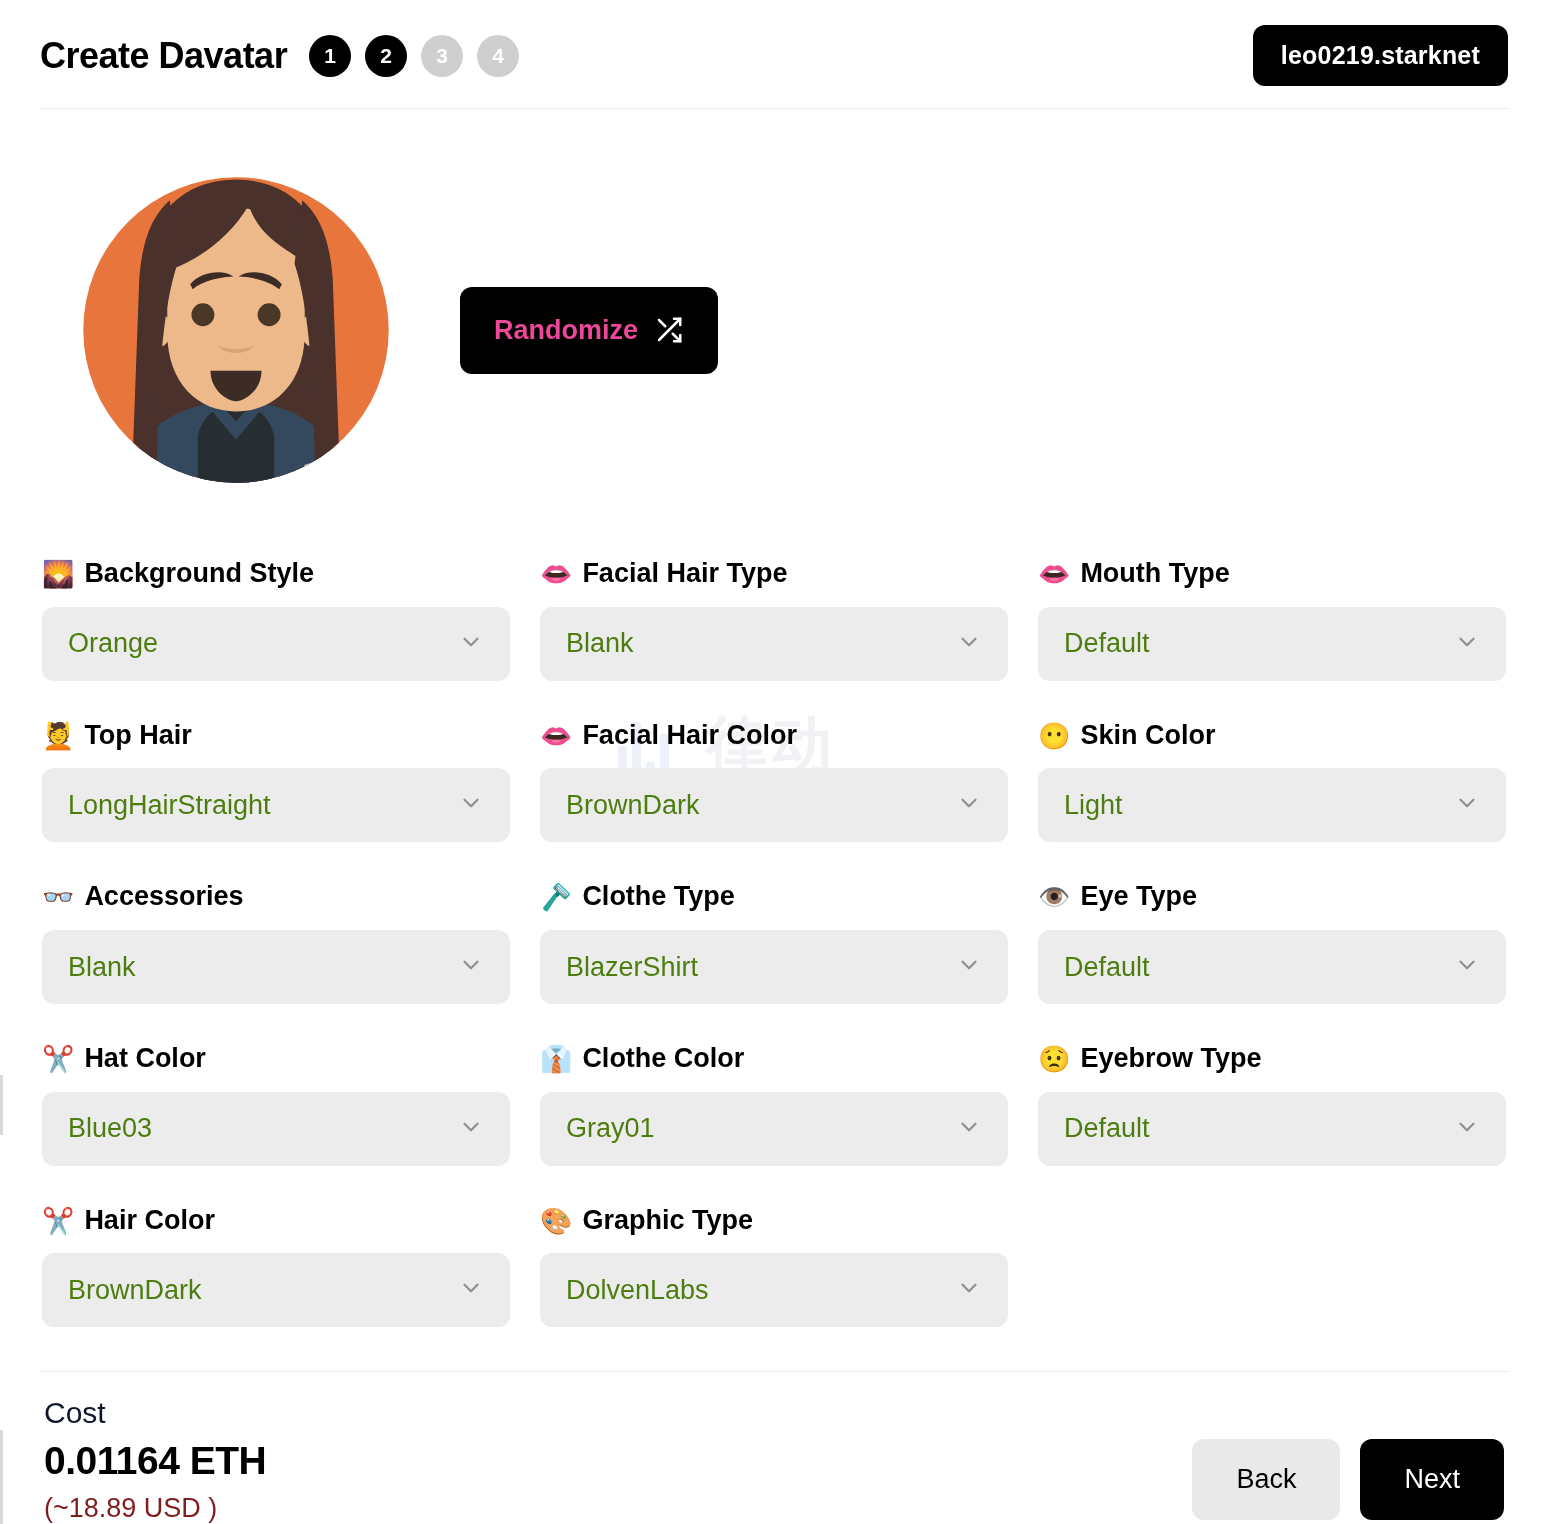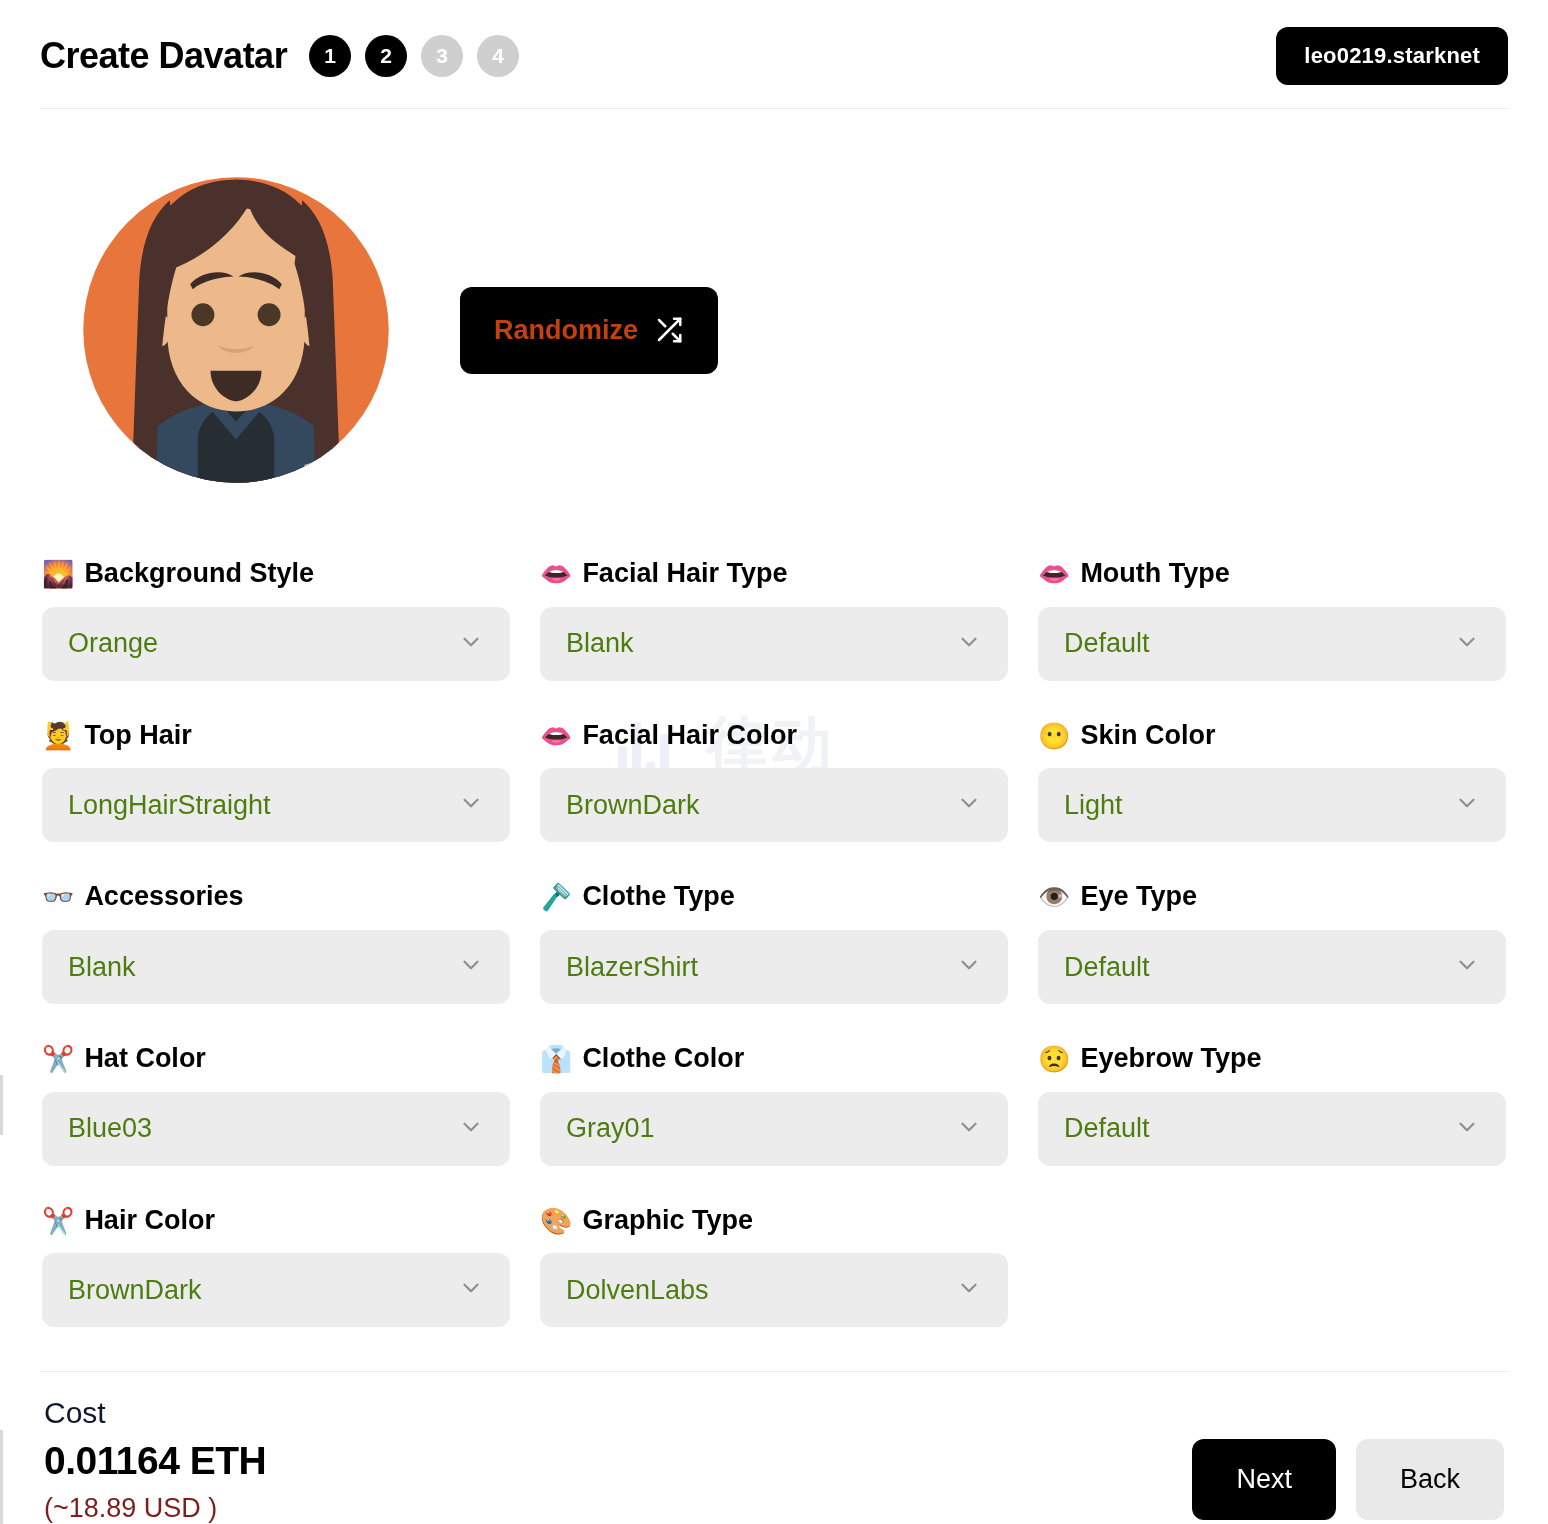--- a/index.html
+++ b/index.html
@@ -91,21 +91,21 @@
     display: flex; align-items: center; justify-content: center;
     font-size: 21px; font-weight: bold;
     color: #ffffff;
     background: #cfcfcf;
   }
   .step.active { background: #000000; }
 
   .wallet-badge {
     background: #000000;
     color: #ffffff;
-    font-size: 22px;
+    font-size: 25px;
     font-weight: bold;
     padding: 16px 28px;
     border-radius: 12px;
     letter-spacing: 0.2px;
     white-space: nowrap;
   }
 
   .divider {
     position: relative;
     z-index: 2;
@@ -124,21 +124,21 @@
     padding: 38px 0 46px 28px;
   }
   .avatar {
     width: 336px;
     height: 366px;
     position: relative;
     flex: 0 0 auto;
   }
   .randomize-btn {
     background: #000000;
-    color: #c2410c;
+    color: #ec4899;
     border: none;
     border-radius: 12px;
     font-family: "Liberation Sans", sans-serif;
     font-size: 27px;
     font-weight: bold;
     padding: 28px 34px;
     display: inline-flex;
     align-items: center;
     gap: 16px;
     cursor: pointer;
@@ -560,18 +560,18 @@
 
   <div class="footer">
     <div>
       <div class="cost-label">Cost</div>
       <div class="cost-line">
         <span class="cost-eth">0.01164 ETH</span>
         <span class="cost-usd">(~18.89 USD )</span>
       </div>
     </div>
     <div class="footer-actions">
+      <button class="btn btn-back">Back</button>
       <button class="btn btn-next">Next</button>
-      <button class="btn btn-back">Back</button>
     </div>
   </div>
 
 </div>
 
 </body></html>

